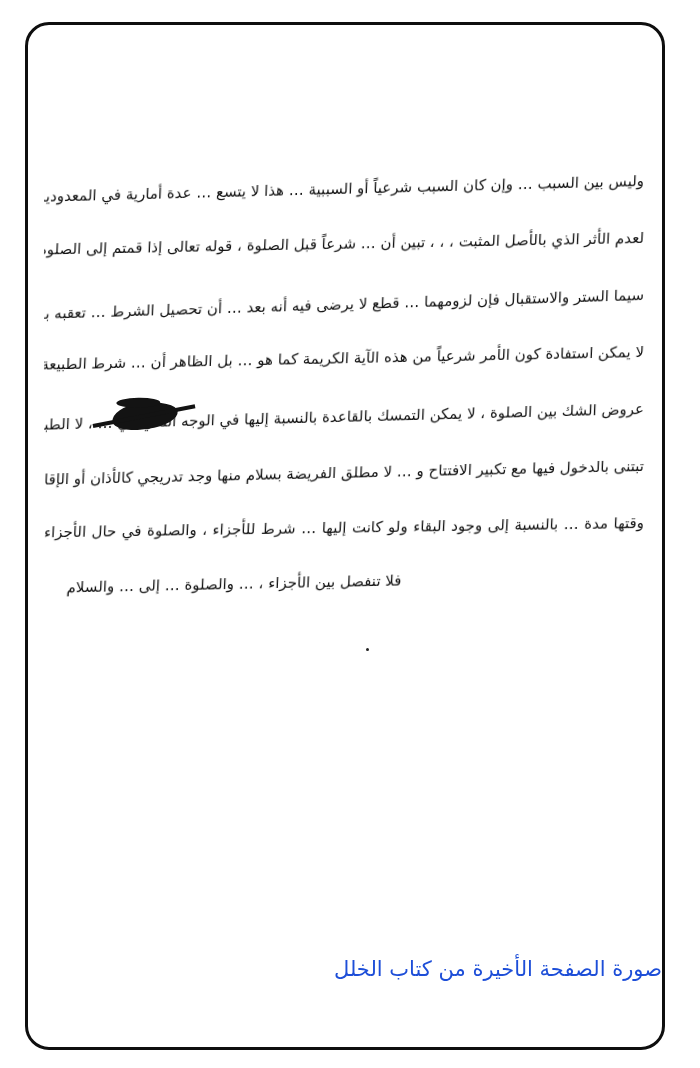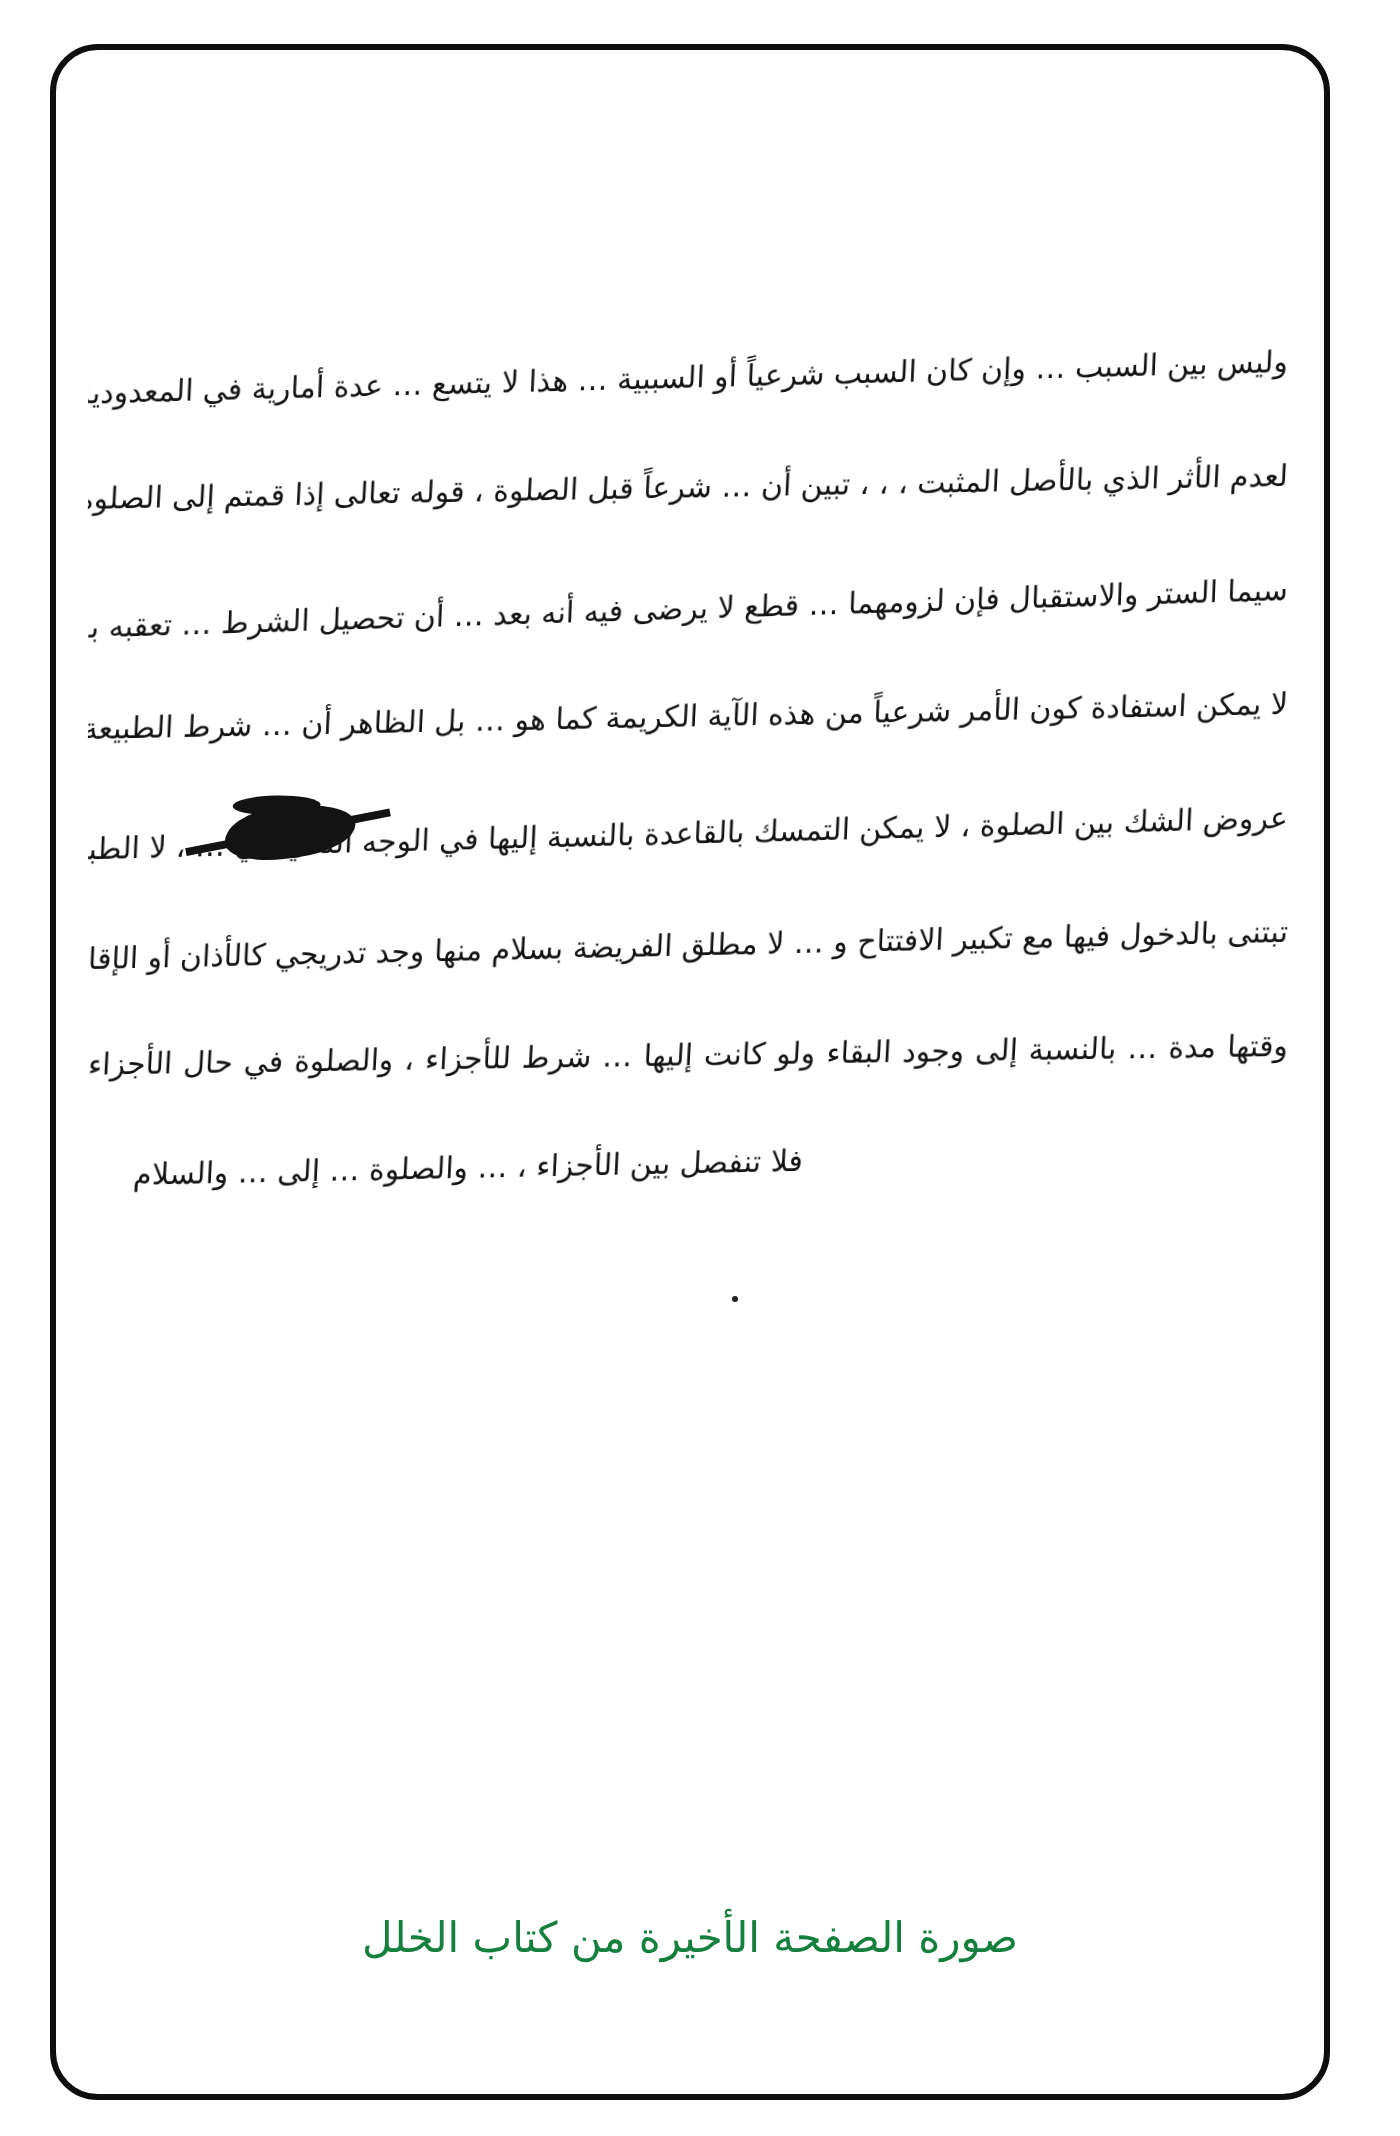--- a/index.html
+++ b/index.html
@@ -75,24 +75,24 @@
     left:6px;top:-6px;
     width:44px;height:10px;
     background:#131313;
     border-radius:50%;
     transform:rotate(6deg);
   }
   .caption{
     position:absolute;
     left:0;right:0;
     top:932px;
-    text-align:center;
+    text-align:right;
     direction:rtl;
     font-size:21px;
-    color:#15803d;
+    color:#1d4ed8;
     letter-spacing:0.2px;
   }
   .speck{
     position:absolute;
     width:3px;height:3px;
     border-radius:50%;
     background:#222;
     left:322px;top:495px;
   }
 </style>

